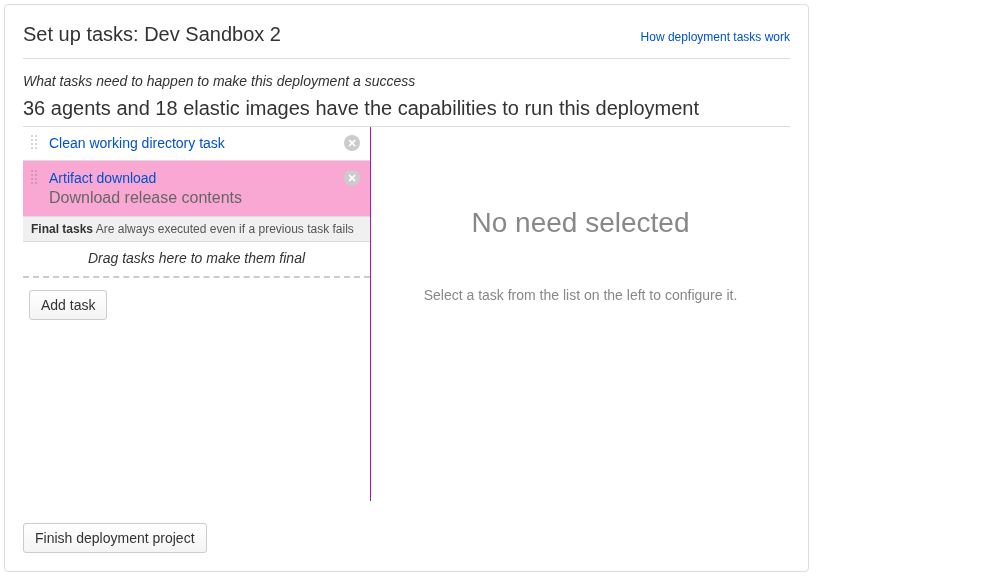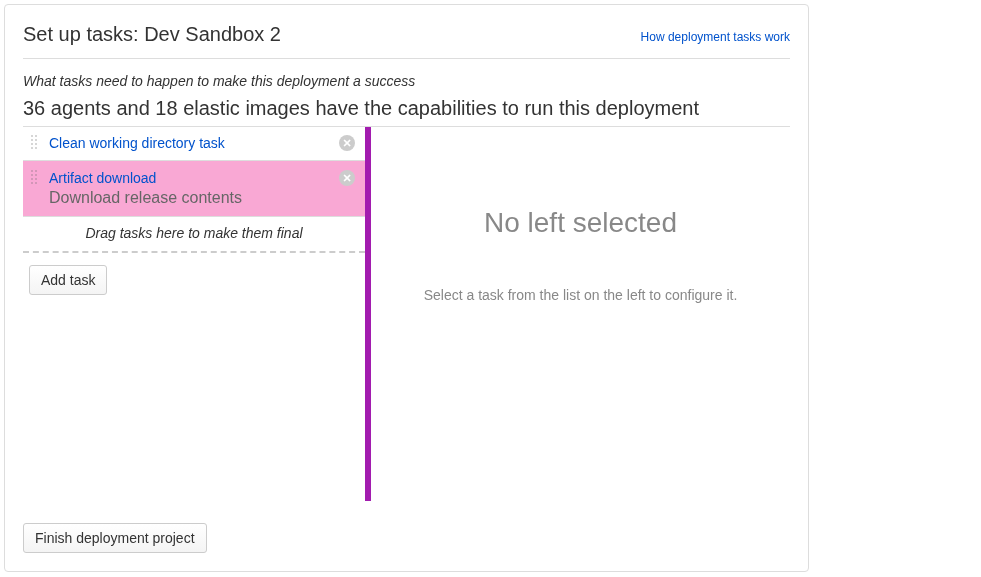--- a/index.html
+++ b/index.html
@@ -47,21 +47,21 @@
       color: #333;
       padding-bottom: 6px;
     }
     .main-area {
       display: flex;
       border-top: 1px solid #ddd;
       min-height: 375px;
     }
     .task-list {
       width: 348px;
-      border-right: 6px solid #a21caf;
+      border-right: 1px solid #a21caf;
       display: flex;
       flex-direction: column;
     }
     .task-item {
       display: flex;
       align-items: center;
       border-bottom: 1px solid #ddd;
       padding: 8px 10px 8px 8px;
       background: #fff;
       cursor: pointer;
@@ -213,31 +213,35 @@
             <span></span>
             <span></span>
           </div>
         <div class="task-content">
           <a class="task-link">Artifact download</a>
           <div class="task-desc">Download release contents</div>
         </div>
         <div class="remove-btn">✕</div>
       </div>
 
+      <div class="final-tasks-header">
+        <b>Final tasks</b>
+        <span>Are always executed even if a previous task fails</span>
+      </div>
 
       <div class="drop-zone">Drag tasks here to make them final</div>
 
       <div class="add-task-row">
         <button class="btn">Add task</button>
       </div>
 
     </div>
 
     <div class="detail-pane">
-      <div class="no-task-title">No left selected</div>
+      <div class="no-task-title">No need selected</div>
       <div class="no-task-sub">Select a task from the list on the left to configure it.</div>
     </div>
 
   </div>
 
   <div class="footer-row">
     <button class="btn">Finish deployment project</button>
   </div>
 
 </div>

